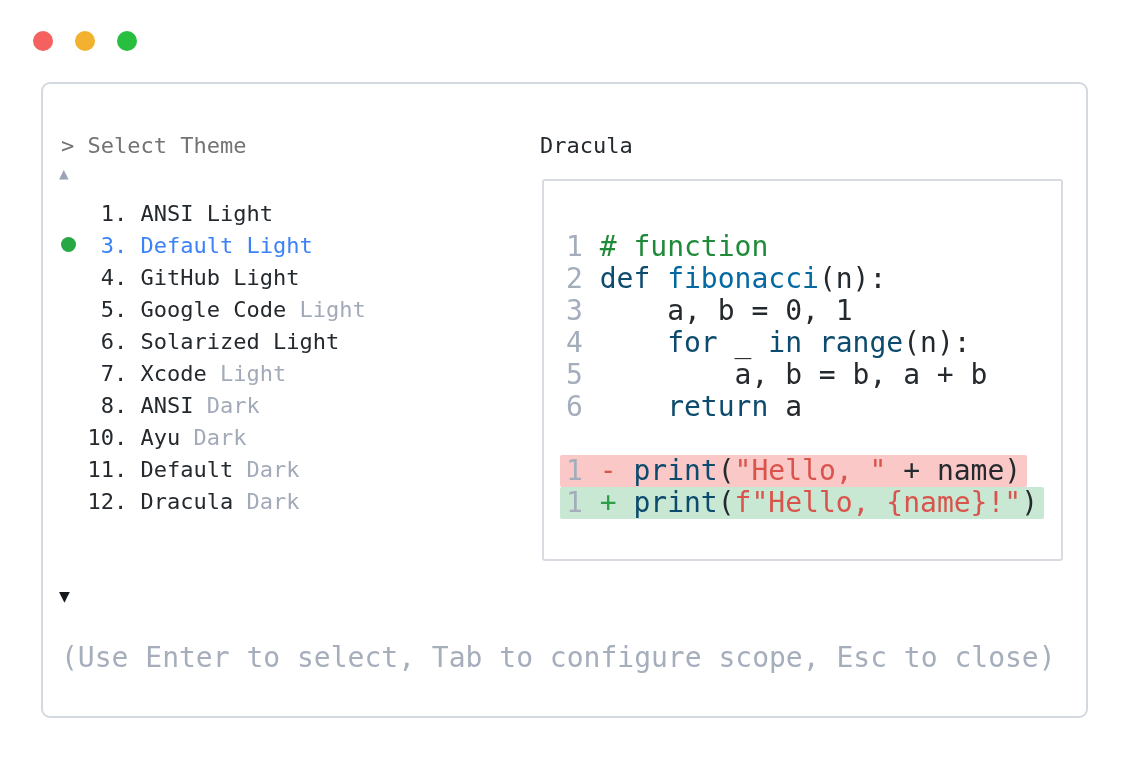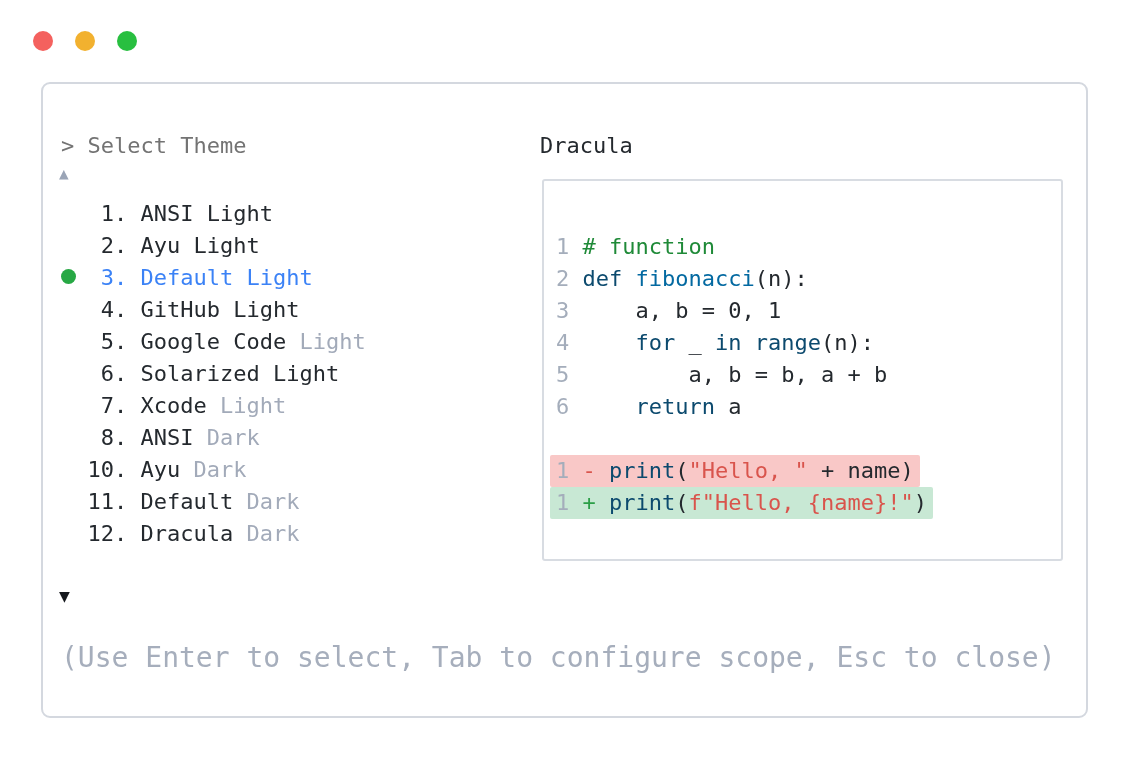--- a/index.html
+++ b/index.html
@@ -24,21 +24,21 @@
   .dot{display:inline-block;width:15px;height:15px;border-radius:50%;background:#27a844;margin-bottom:1px;}
   .t-num{display:inline-block;width:3ch;text-align:right;}
   .muted{color:#a2aab9;}
   .t-row.selected, .t-row.selected .t-num{color:#3b82f6;}
 
   .hint{position:absolute;left:18px;top:558px;font-size:28px;line-height:32px;color:#a6aebc;white-space:pre;}
 
   .preview-title{position:absolute;left:497px;top:46px;font-size:22px;line-height:32px;color:#24292e;}
   .preview-box{position:absolute;left:499px;top:95px;width:521px;height:382px;box-sizing:border-box;
                border:2px solid #d8dce2;border-radius:3px;background:#fff;}
-  .code{padding:50px 16px 0 12px;font-size:22px;line-height:32px;white-space:pre;}
+  .code{padding:50px 16px 0 12px;font-size:28px;line-height:32px;white-space:pre;margin-left:10px;}
   .code-line{height:32px;}
   .line-num{color:#a4adbb;}
   .c-plain{color:#24292e;}
   .c-comment{color:#1f8a38;}
   .c-kw{color:#0c4a6e;}
   .c-fn{color:#0369a1;}
   .c-str{color:#d9544c;}
   .c-minus{color:#d9544c;}
   .c-plus{color:#2b9e47;}
   .diff-wrap{display:inline-block;margin-left:-6px;padding:0 6px;border-radius:2px;}
@@ -57,21 +57,20 @@
   </div>
 
   <div class="panel">
 
     <div class="prompt">&gt; Select Theme</div>
 
     <div class="scroll-up">▲</div>
 
     <div class="theme-list" id="theme-list">
         <div class="t-row"><span class="t-marker">  </span><span class="t-num">1.</span><span> ANSI </span><span>Light</span></div>
-        <div class="t-row"><span class="t-marker">  </span><span class="t-num">2.</span><span> Ayu </span><span>Light</span></div>
         <div class="t-row selected"><span class="t-marker"><span class="dot" style="background: rgb(39, 168, 68);"></span></span><span class="t-num">3.</span><span> Default </span><span>Light</span></div>
         <div class="t-row"><span class="t-marker">  </span><span class="t-num">4.</span><span> GitHub </span><span>Light</span></div>
         <div class="t-row"><span class="t-marker">  </span><span class="t-num">5.</span><span> Google Code </span><span class="muted">Light</span></div>
         <div class="t-row"><span class="t-marker">  </span><span class="t-num">6.</span><span> Solarized </span><span>Light</span></div>
         <div class="t-row"><span class="t-marker">  </span><span class="t-num">7.</span><span> Xcode </span><span class="muted">Light</span></div>
         <div class="t-row"><span class="t-marker">  </span><span class="t-num">8.</span><span> ANSI </span><span class="muted">Dark</span></div>
         <div class="t-row"><span class="t-marker">  </span><span class="t-num">10.</span><span> Ayu </span><span class="muted">Dark</span></div>
         <div class="t-row"><span class="t-marker">  </span><span class="t-num">11.</span><span> Default </span><span class="muted">Dark</span></div>
         <div class="t-row"><span class="t-marker">  </span><span class="t-num">12.</span><span> Dracula </span><span class="muted">Dark</span></div>
       </div>

